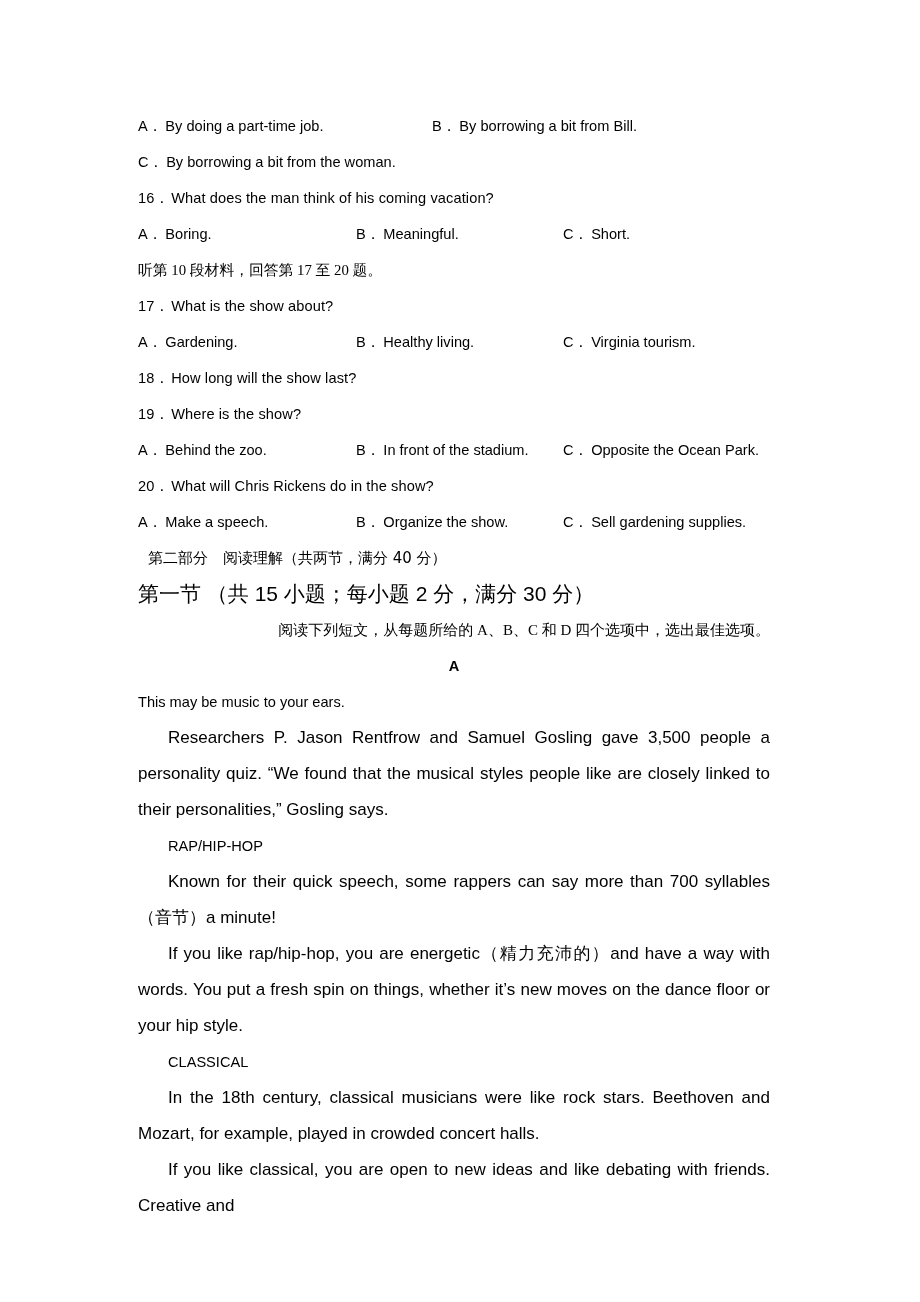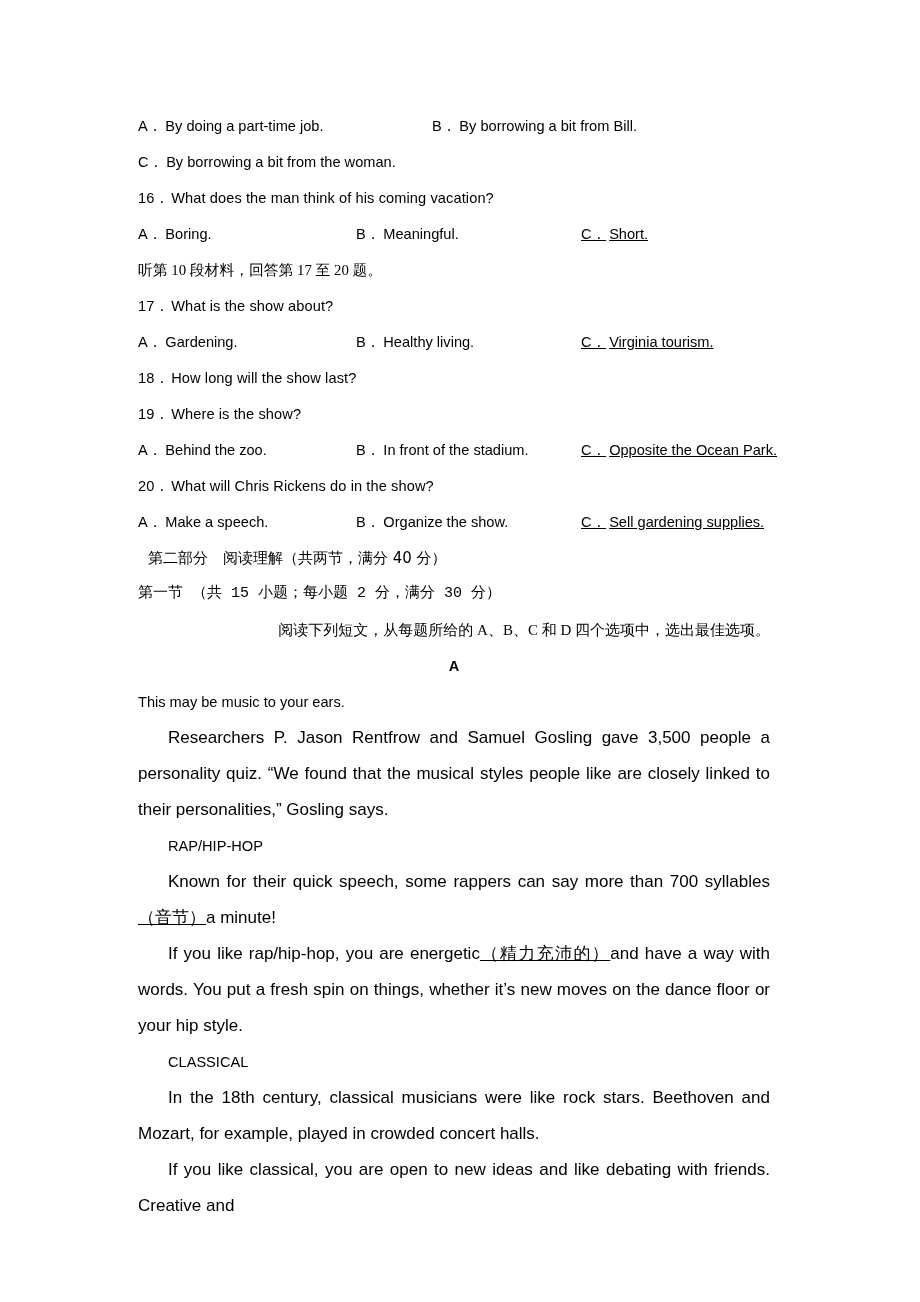--- a/index.html
+++ b/index.html
@@ -56,21 +56,21 @@
     position: absolute;
     top: 0;
     white-space: nowrap;
   }
   .opt .lbl { letter-spacing: 0; }
   .opt .txt { padding-left: 3px; }
 
   
   .col-a { left: 0px; }
   .col-b { left: 218px; }
-  .col-c { left: 443px; text-decoration: underline; }
+  .col-c { left: 425px; }
   .col-b-wide { left: 294px; }
 
   
   .cn-line {
     font-size: 14.8px;
     line-height: 36px;
     height: 36px;
     font-family: "Liberation Serif", "DejaVu Serif", serif;
     white-space: nowrap;
   }
@@ -78,24 +78,24 @@
   .part-head {
     font-size: 15px;
     line-height: 36px;
     height: 36px;
     font-weight: normal;
     font-family: "DejaVu Sans", "Liberation Sans", sans-serif;
     padding-left: 10px;
     white-space: nowrap;
   }
   .section-head {
-    font-size: 15px;
-    line-height: 36px;
-    height: 36px;
-    font-family: Liberation Mono, monospace;
+    font-size: 21px;
+    line-height: 36px;
+    height: 36px;
+    font-family: Liberation Sans, sans-serif;
     white-space: nowrap;
   }
   .instruction {
     font-size: 15px;
     line-height: 36px;
     height: 36px;
     font-family: "Liberation Serif", "DejaVu Serif", serif;
     text-align: right;
     white-space: nowrap;
   }
@@ -124,21 +124,20 @@
   }
   .sub-head {
     font-size: 14.6px;
     line-height: 36px;
     height: 36px;
     text-indent: 30px;
     white-space: nowrap;
   }
   .cn-gloss {
     font-family: "Liberation Serif", "DejaVu Serif", serif;
-    text-decoration: underline;
   }
 </style>
 </head>
 <body>
 
 <div class="page">
   <div class="content">
 
     <div class="optrow">
       <span class="opt col-a"><span class="lbl">A．</span><span class="txt">By doing a part-time job.</span></span>

